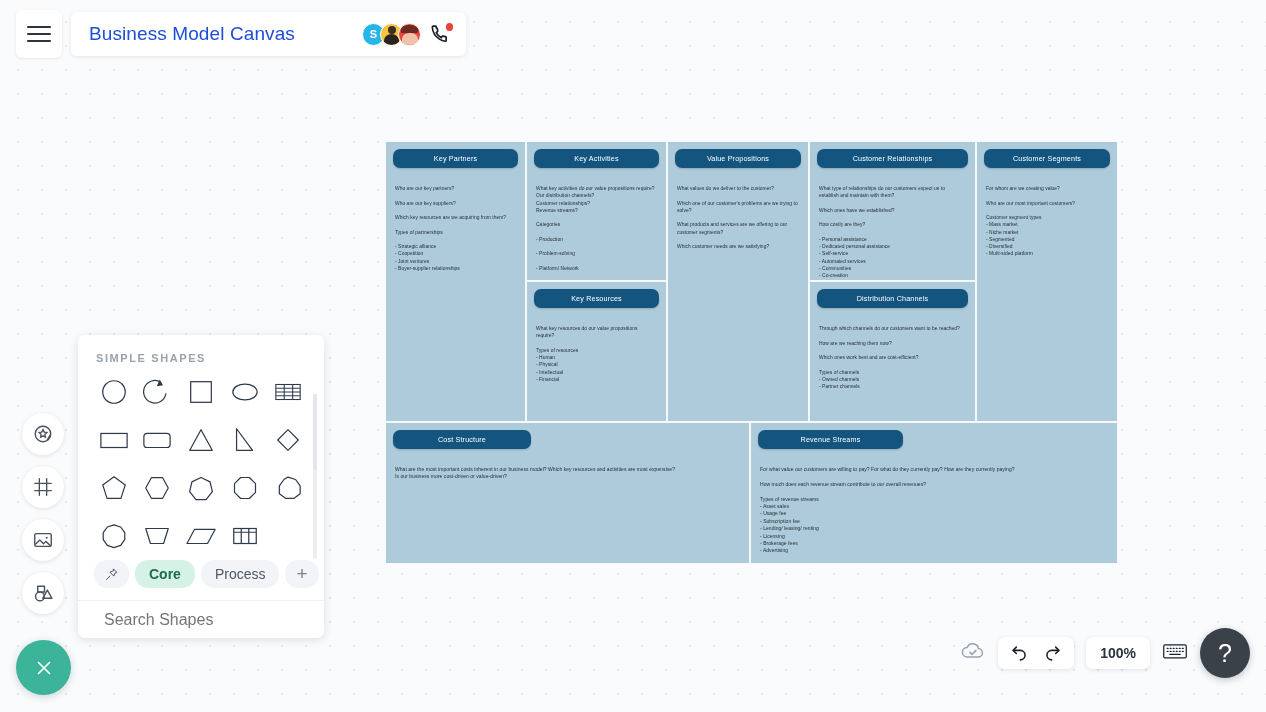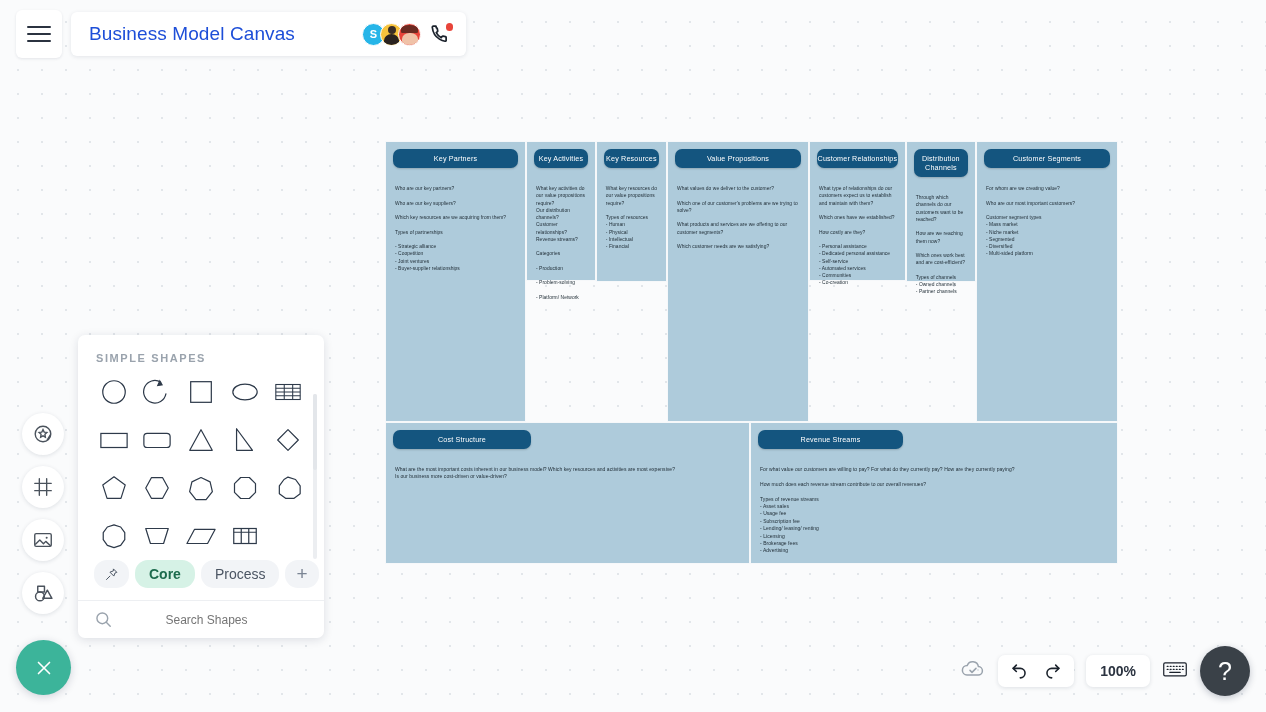--- a/index.html
+++ b/index.html
@@ -88,45 +88,45 @@
     font-size: 14px; color: #4b5563; padding: 0 14px; cursor: pointer;
   }
   .tab.pin { padding: 0 10px; }
   .tab.active { background: #d6f2e6; color: #1c6b4d; font-weight: 600; }
   .tab.plus { padding: 0 11px; font-size: 19px; color: #7b8594; font-weight: 300; }
   .search-row {
     border-top: 1px solid #edeff2; height: 62px;
     display: flex; align-items: center; padding: 0 16px; gap: 10px;
   }
   .search-input {
-    border: none; outline: none; font-size: 12px; color: #9aa3ad;
-    font-family: "Liberation Sans", sans-serif; flex: 1; background: transparent; text-align: center;
+    border: none; outline: none; font-size: 16px; color: #9aa3ad;
+    font-family: "Liberation Sans", sans-serif; flex: 1; background: transparent;
   }
   .kebab { display: flex; flex-direction: column; gap: 3px; cursor: pointer; padding: 4px; }
 
   
   .bmc { position: absolute; left: 385px; top: 141px; width: 733px; height: 423px; }
   .bmc-top { position: relative; height: 281px; display: flex; }
   .bmc-bottom { position: relative; height: 142px; display: flex; }
   .cellbox { background: #aecbdb; border: 1px solid #f6f8fa; position: relative; }
-  .sub { display: flex; flex-direction: row; }
+  .sub { display: flex; flex-direction: column; }
   .hdr {
     margin: 7px auto 8px auto; background: #14557f; color: #fff;
     border-radius: 7px; text-align: center;
     font-size: 7.2px; letter-spacing: .15px; padding: 5px 0; width: calc(100% - 14px);
     box-shadow: 0 1px 2px rgba(0,0,0,.18);
   }
   .body-txt {
     padding: 9px 9px 0 9px; font-size: 4.9px; line-height: 1.48;
     color: #1d2a33; white-space: pre-line; letter-spacing: .05px;
   }
   .body-txt.wide { font-size: 5px; }
 
   
-  .botright { position: absolute; right: 16px; bottom: 16px; display: flex; align-items: center; gap: 12px; }
+  .botright { position: absolute; right: 16px; bottom: 34px; display: flex; align-items: center; gap: 12px; }
   .cloud-icon { cursor: pointer; }
   .pill {
     background: #fff; border-radius: 7px; box-shadow: 0 1px 4px rgba(20,30,60,.12);
     height: 32px; display: flex; align-items: center; padding: 0 12px; gap: 14px; cursor: pointer;
   }
   .zoom-pill { font-size: 14px; color: #2b3340; font-weight: 600; padding: 0 14px; }
   .help-btn {
     width: 50px; height: 50px; border-radius: 50%; background: #3a4148; color: #fff;
     display: flex; align-items: center; justify-content: center; font-size: 25px; cursor: pointer;
     box-shadow: 0 2px 7px rgba(20,30,60,.25);

